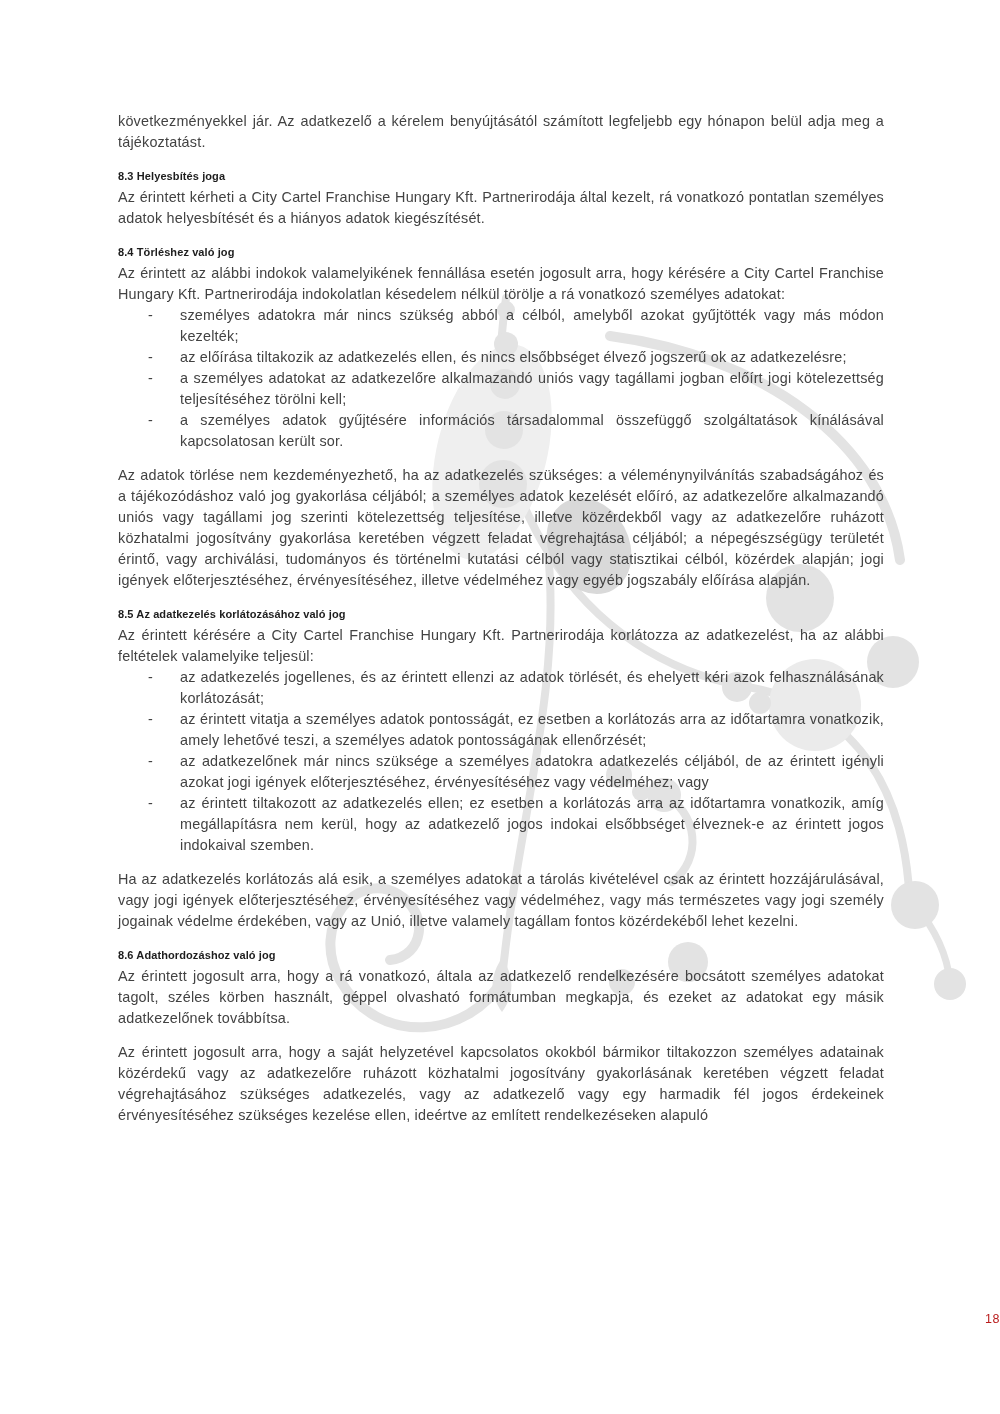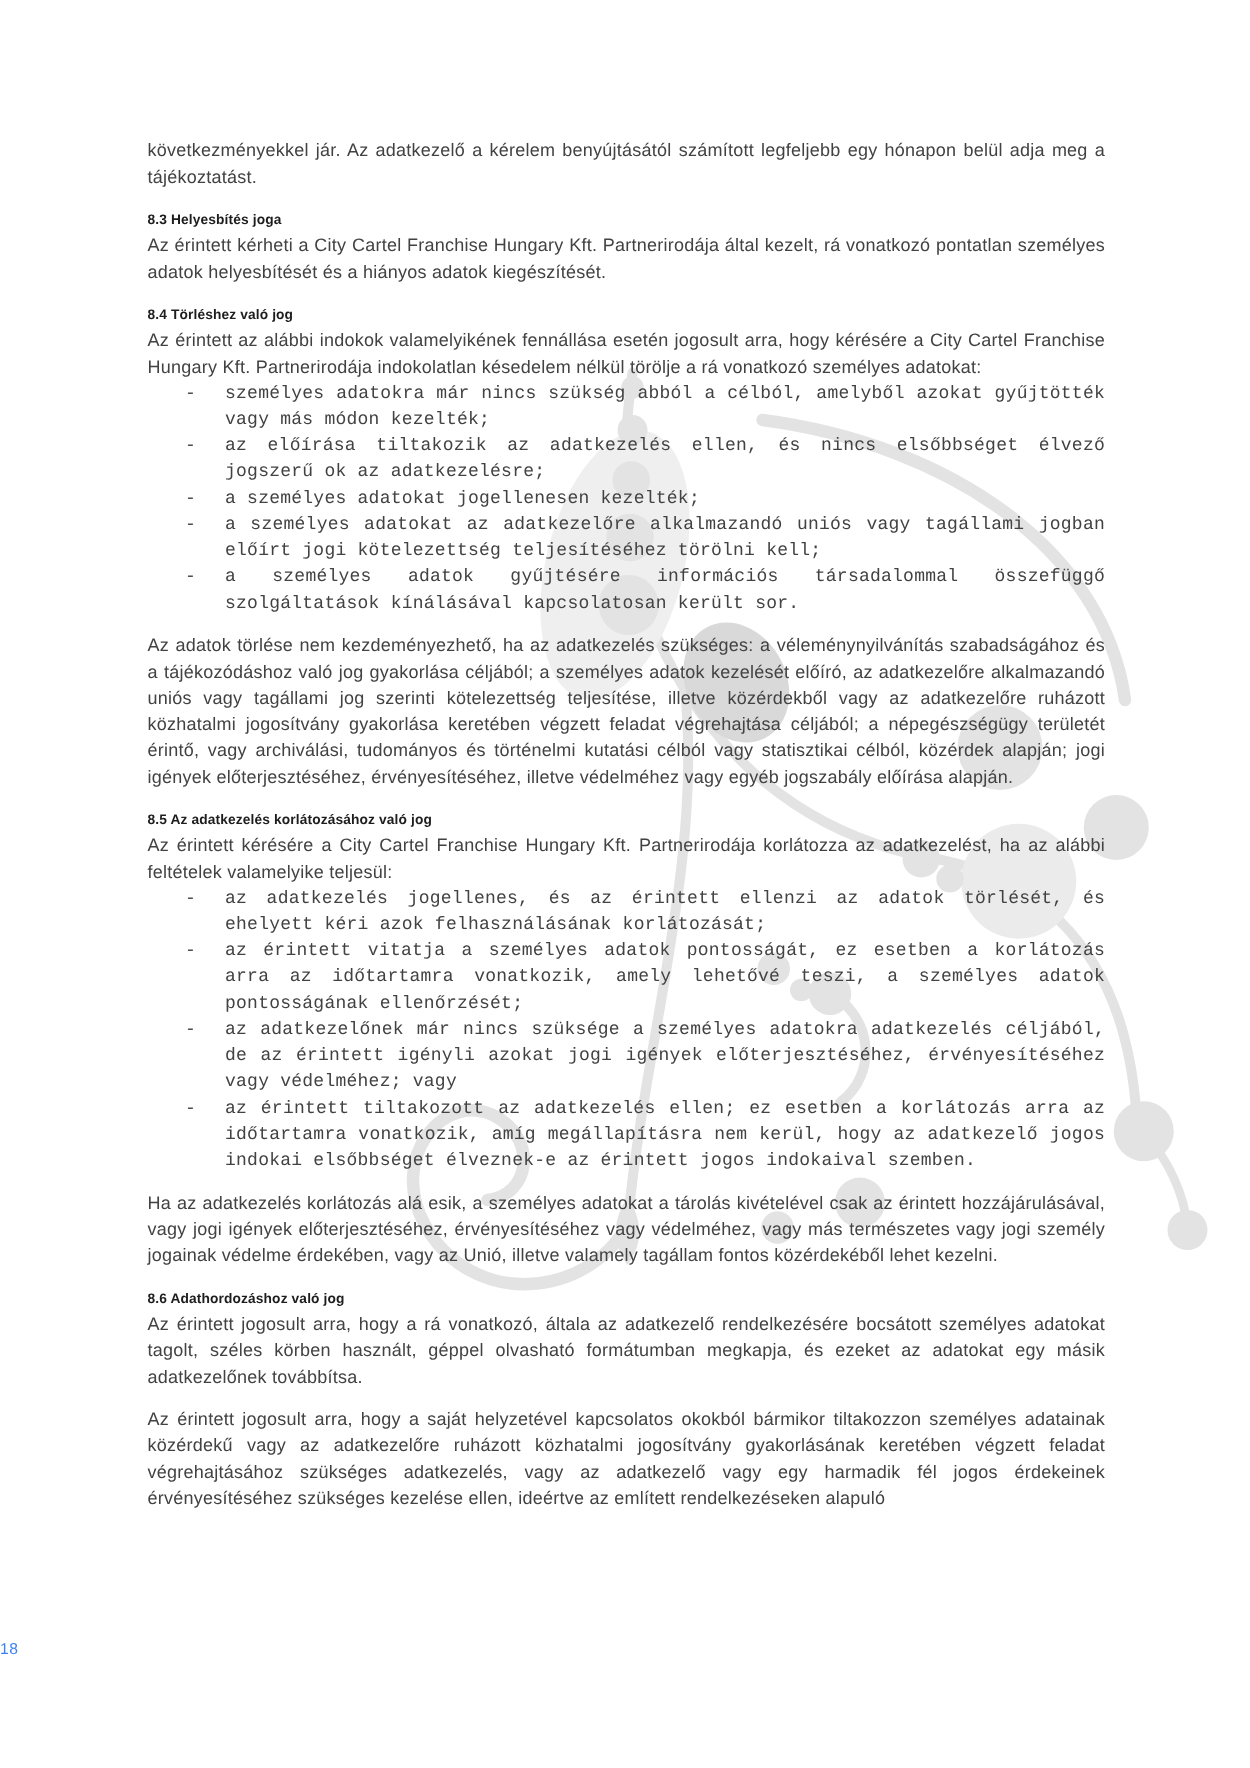--- a/index.html
+++ b/index.html
@@ -21,30 +21,30 @@
     position:absolute; left:118px; top:111px; width:766px; z-index:1;
     color:#424242;
     font-size:14.4px; line-height:21px; letter-spacing:0.2px;
   }
   .content p, .content h2, .content ul { margin:0; padding:0; }
   .block + .block { margin-top:13px; }
   h2.sec-heading {
     font-size:11px; font-weight:700; color:#1d1d1d; letter-spacing:0.1px;
   }
   p.just { text-align:justify; }
-  ul.dash { list-style:none;font-family:Liberation Mono, monospace; }
+  ul.dash { list-style:none; }
   ul.dash li {
     position:relative; padding-left:62px; text-align:justify;
   }
   ul.dash li::before {
     content:"-"; position:absolute; left:30px; top:0; color:#424242;
   }
   .page-number {
     position:absolute; left:0; right:0; top:1312px; z-index:1;
-    text-align:left; font-size:12.5px; color:#3b82f6; letter-spacing:0.5px;
+    text-align:right; font-size:12.5px; color:#b91c1c; letter-spacing:0.5px;
   }
 </style>
 </head>
 <body>
 
 <div class="page">
 
   <svg class="watermark" width="1000" height="1414" viewBox="0 0 1000 1414" aria-hidden="true">
     <g fill="none" stroke="#e3e3e3" stroke-linecap="round">
       <path d="M506,298 C492,400 498,470 548,552 C596,630 668,672 742,686" stroke-width="8"></path>
@@ -87,21 +87,20 @@
       <h2 class="sec-heading">8.3 Helyesbítés joga</h2>
       <p class="just">Az érintett kérheti a City Cartel Franchise Hungary Kft. Partnerirodája által kezelt, rá vonatkozó pontatlan személyes adatok helyesbítését és a hiányos adatok kiegészítését.</p>
     </div>
 
     <div class="block">
       <h2 class="sec-heading">8.4 Törléshez való jog</h2>
       <p class="just">Az érintett az alábbi indokok valamelyikének fennállása esetén jogosult arra, hogy kérésére a City Cartel Franchise Hungary Kft. Partnerirodája indokolatlan késedelem nélkül törölje a rá vonatkozó személyes adatokat:</p>
       <ul class="dash">
         <li>személyes adatokra már nincs szükség abból a célból, amelyből azokat gyűjtötték vagy más módon kezelték;</li>
         <li>az előírása tiltakozik az adatkezelés ellen, és nincs elsőbbséget élvező jogszerű ok az adatkezelésre;</li>
-        <li>a személyes adatokat jogellenesen kezelték;</li>
         <li>a személyes adatokat az adatkezelőre alkalmazandó uniós vagy tagállami jogban előírt jogi kötelezettség teljesítéséhez törölni kell;</li>
         <li>a személyes adatok gyűjtésére információs társadalommal összefüggő szolgáltatások kínálásával kapcsolatosan került sor.</li>
       </ul>
     </div>
 
     <p class="block just">Az adatok törlése nem kezdeményezhető, ha az adatkezelés szükséges: a véleménynyilvánítás szabadságához és a tájékozódáshoz való jog gyakorlása céljából; a személyes adatok kezelését előíró, az adatkezelőre alkalmazandó uniós vagy tagállami jog szerinti kötelezettség teljesítése, illetve közérdekből vagy az adatkezelőre ruházott közhatalmi jogosítvány gyakorlása keretében végzett feladat végrehajtása céljából; a népegészségügy területét érintő, vagy archiválási, tudományos és történelmi kutatási célból vagy statisztikai célból, közérdek alapján;  jogi igények előterjesztéséhez, érvényesítéséhez, illetve védelméhez vagy egyéb jogszabály előírása alapján.</p>
 
     <div class="block">
       <h2 class="sec-heading">8.5 Az adatkezelés korlátozásához való jog</h2>
       <p class="just">Az érintett kérésére a City Cartel Franchise Hungary Kft. Partnerirodája korlátozza az adatkezelést, ha az alábbi feltételek valamelyike teljesül:</p>

